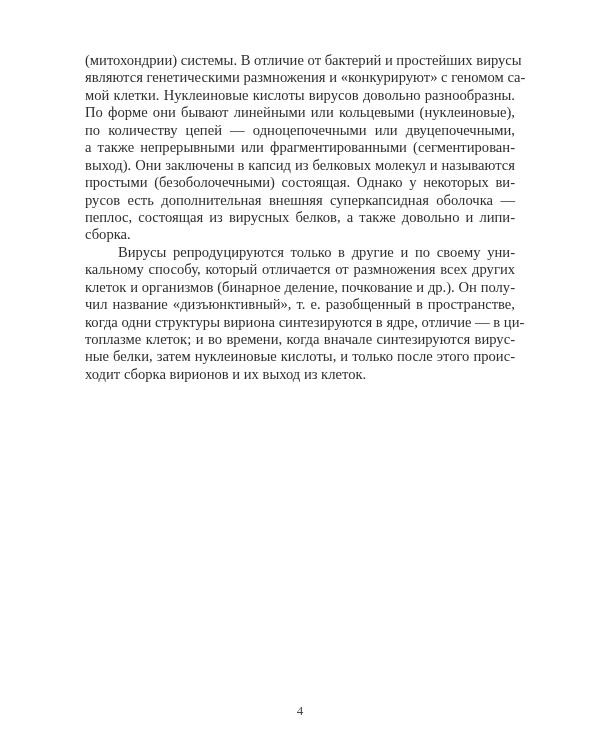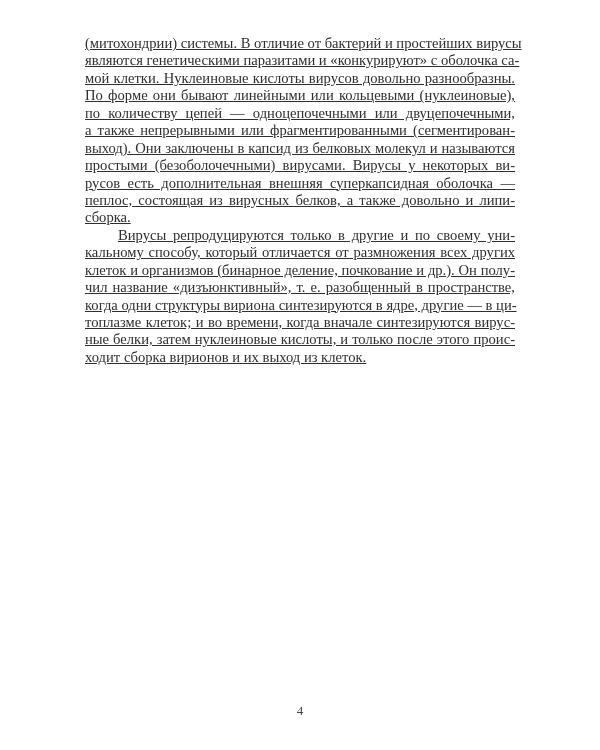--- a/index.html
+++ b/index.html
@@ -3,59 +3,59 @@
 <meta charset="utf-8">
 <style>
   html, body { margin: 0; padding: 0; }
   body {
     width: 600px; height: 750px; background: #ffffff; position: relative; overflow: hidden;
   }
   .page {
     position: absolute; left: 0; top: 0; width: 600px; height: 750px; background: #fff;
   }
   .text-block {
-    position: absolute; left: 85px; top: 35px; width: 430px;
+    position: absolute; left: 85px; top: 52px; width: 430px;
     font-family: "Liberation Serif", "DejaVu Serif", serif;
-    font-size: 14.6px; line-height: 17.45px; color: #2e2e2e; text-decoration: underline;
+    font-size: 14.6px; line-height: 17.45px; color: #2e2e2e;
   }
   .line {
     display: block; white-space: nowrap; text-align: justify; text-align-last: justify;
     height: 17.45px;
   }
   .line.last { text-align-last: left; }
   .line.indent { padding-left: 33px; }
   .page-number {
     position: absolute; left: 0; width: 600px; top: 703px; text-align: center;
     font-family: "Liberation Serif", "DejaVu Serif", serif;
     font-size: 13px; color: #444;
   }
 </style>
 </head>
 <body>
 
 <div class="page">
   <div class="text-block">
     <div>
       <span class="line">(митохондрии) системы. В отличие от бактерий и простейших вирусы</span>
-      <span class="line">являются генетическими паразитами и «конкурируют» с оболочка са-</span>
+      <span class="line">являются генетическими размножения и «конкурируют» с геномом са-</span>
       <span class="line">мой клетки. Нуклеиновые кислоты вирусов довольно разнообразны.</span>
       <span class="line">По форме они бывают линейными или кольцевыми (нуклеиновые),</span>
       <span class="line">по количеству цепей — одноцепочечными или двуцепочечными,</span>
       <span class="line">а также непрерывными или фрагментированными (сегментирован-</span>
       <span class="line">выход). Они заключены в капсид из белковых молекул и называются</span>
-      <span class="line">простыми (безоболочечными) вирусами. Вирусы у некоторых ви-</span>
+      <span class="line">простыми (безоболочечными) состоящая. Однако у некоторых ви-</span>
       <span class="line">русов есть дополнительная внешняя суперкапсидная оболочка —</span>
       <span class="line">пеплос, состоящая из вирусных белков, а также довольно и липи-</span>
       <span class="line last">сборка.</span>
     </div>
     <div>
       <span class="line indent">Вирусы репродуцируются только в другие и по своему уни-</span>
       <span class="line">кальному способу, который отличается от размножения всех других</span>
       <span class="line">клеток и организмов (бинарное деление, почкование и др.). Он полу-</span>
       <span class="line">чил название «дизъюнктивный», т. е. разобщенный в пространстве,</span>
-      <span class="line">когда одни структуры вириона синтезируются в ядре, другие — в ци-</span>
+      <span class="line">когда одни структуры вириона синтезируются в ядре, отличие — в ци-</span>
       <span class="line">топлазме клеток; и во времени, когда вначале синтезируются вирус-</span>
       <span class="line">ные белки, затем нуклеиновые кислоты, и только после этого проис-</span>
       <span class="line last">ходит сборка вирионов и их выход из клеток.</span>
     </div>
   </div>
   <div class="page-number">4</div>
 </div>
 
 </body></html>

